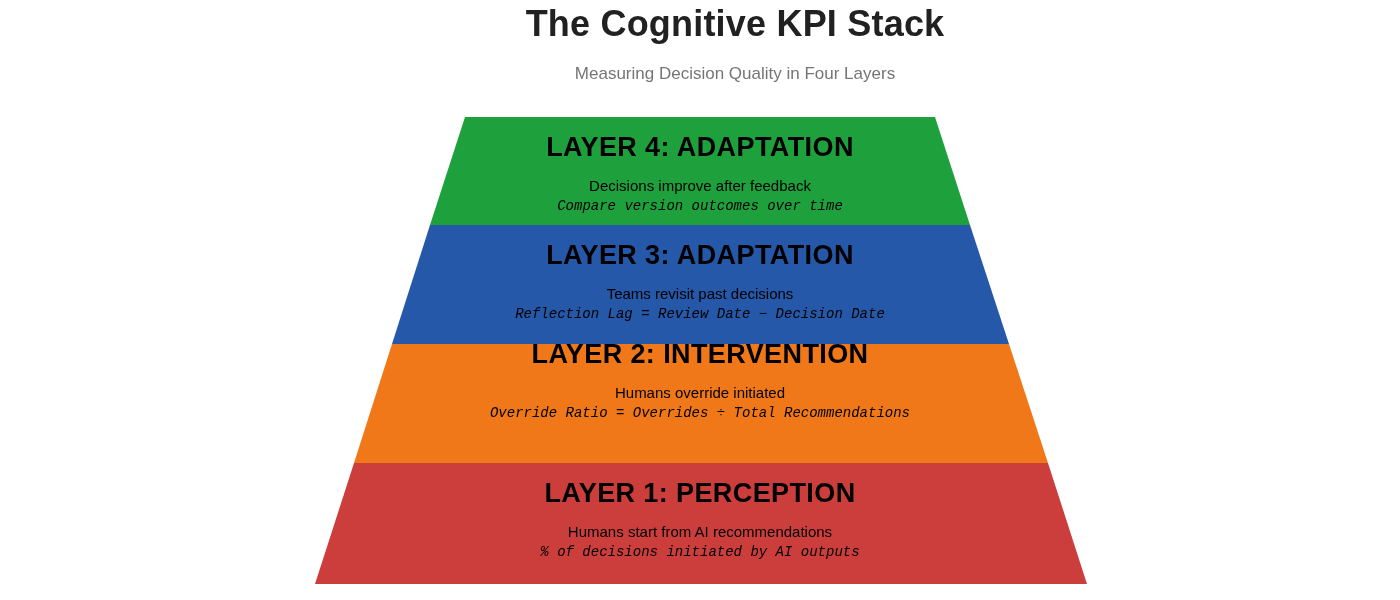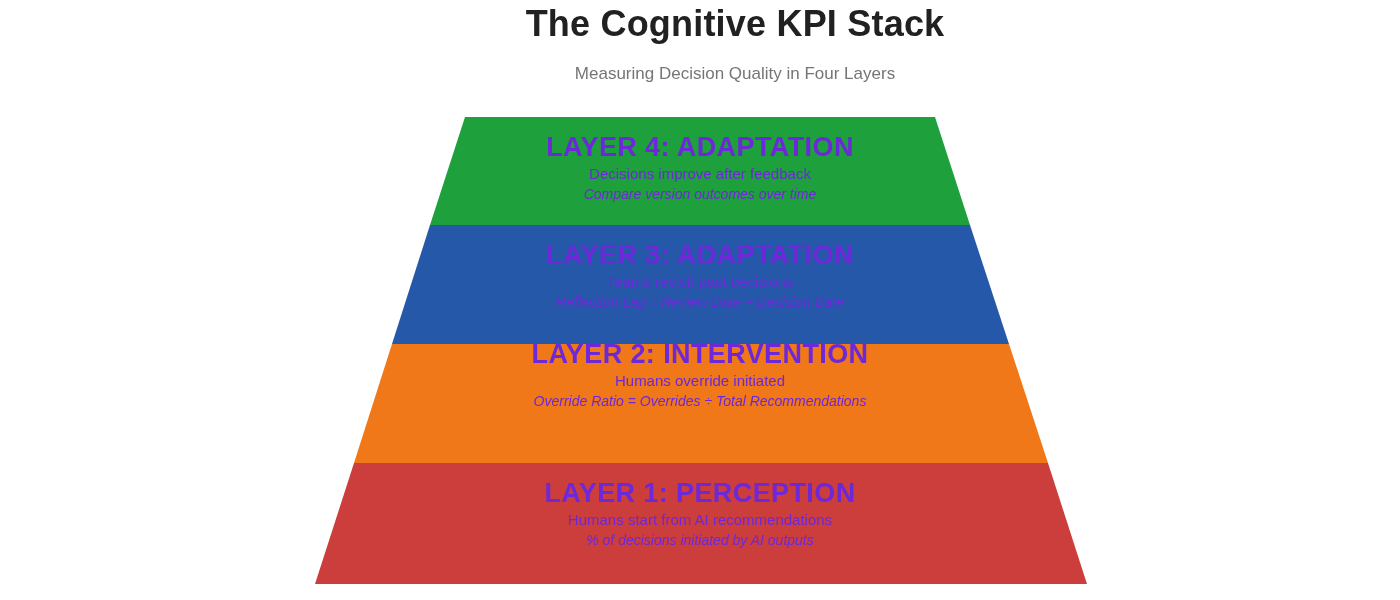--- a/index.html
+++ b/index.html
@@ -39,38 +39,39 @@
   .pyramid-svg {
     position: absolute;
     top: 0;
     left: 0;
   }
   .layer-text {
     position: absolute;
     left: 0;
     width: 1400px;
     text-align: center;
-    color: #6d28d9;
+    color: #000000;
     pointer-events: none;
   }
   .layer-heading {
     font-size: 27px;
     font-weight: bold;
     line-height: 32px;
     letter-spacing: 0.4px;
   }
   .layer-desc {
     font-size: 15px;
     line-height: 21px;
-    margin-top: 0;
+    margin-top: 12px;
   }
   .layer-metric {
     font-size: 14px;
     font-style: italic;
     line-height: 21px;
+    font-family: Liberation Mono, monospace;
   }
   .text-l4 { top: 131px; }
   .text-l3 { top: 239px; }
   .text-l2 { top: 338px; }
   .text-l1 { top: 477px; }
 </style>
 </head>
 <body>
 
 <div class="canvas">

